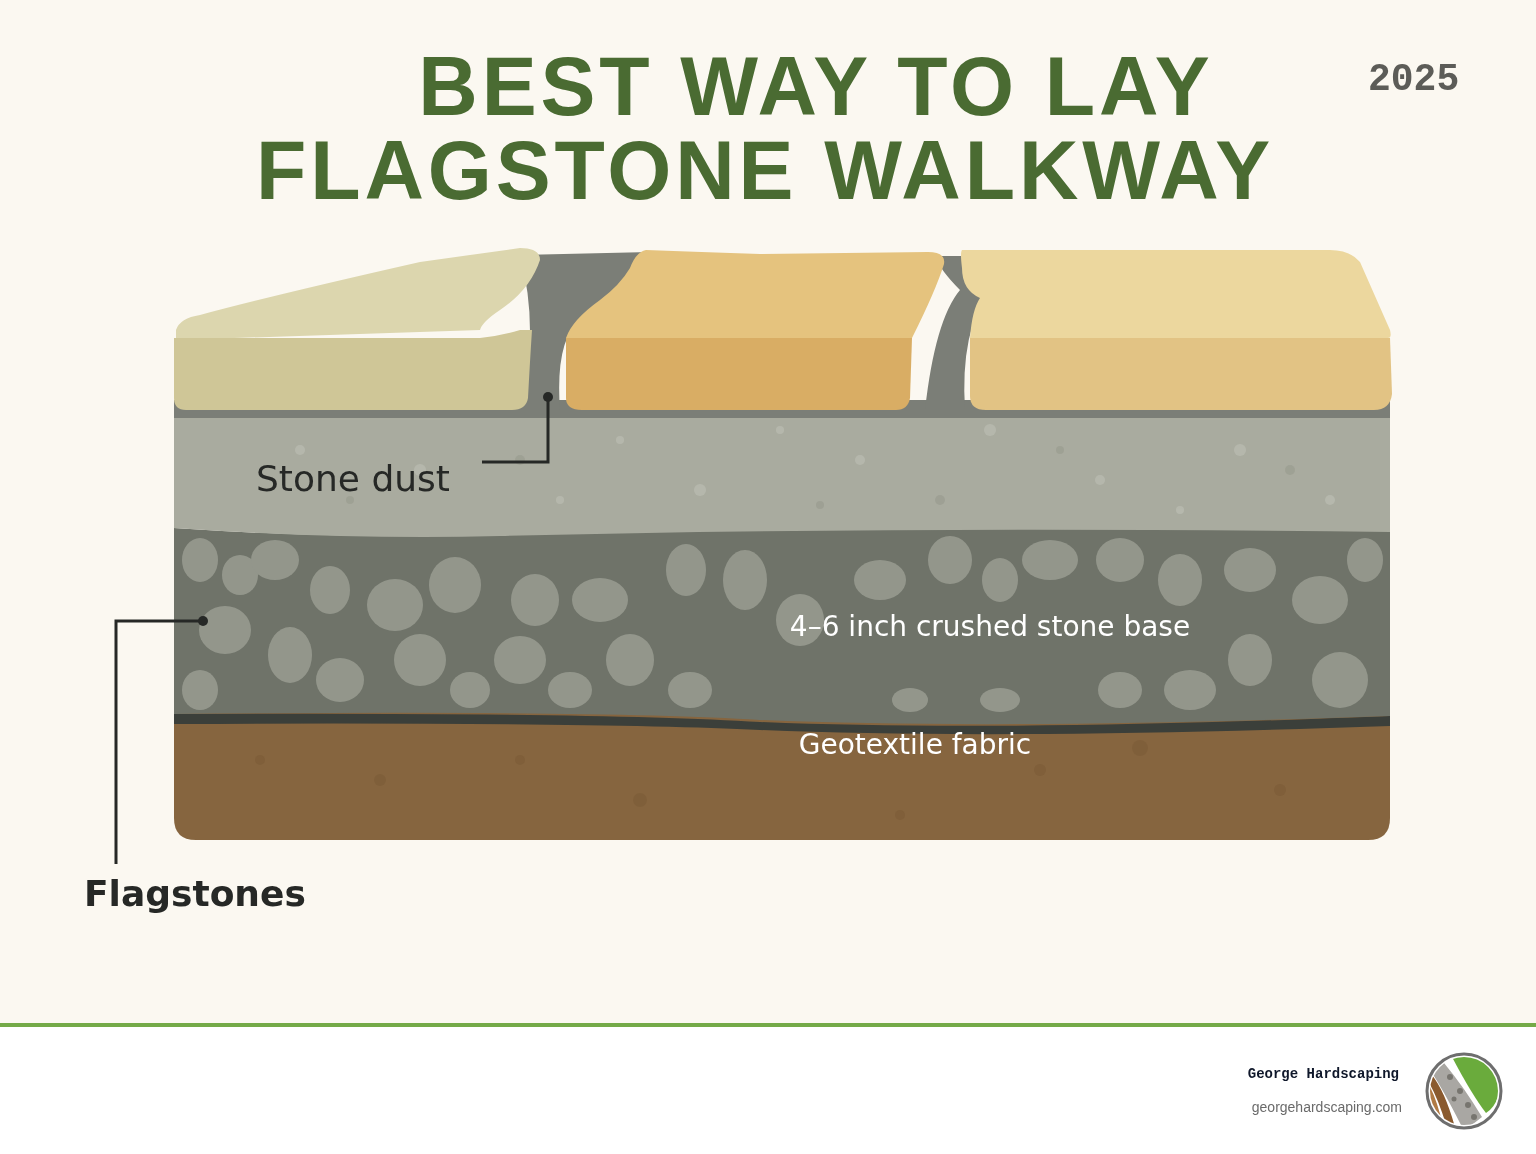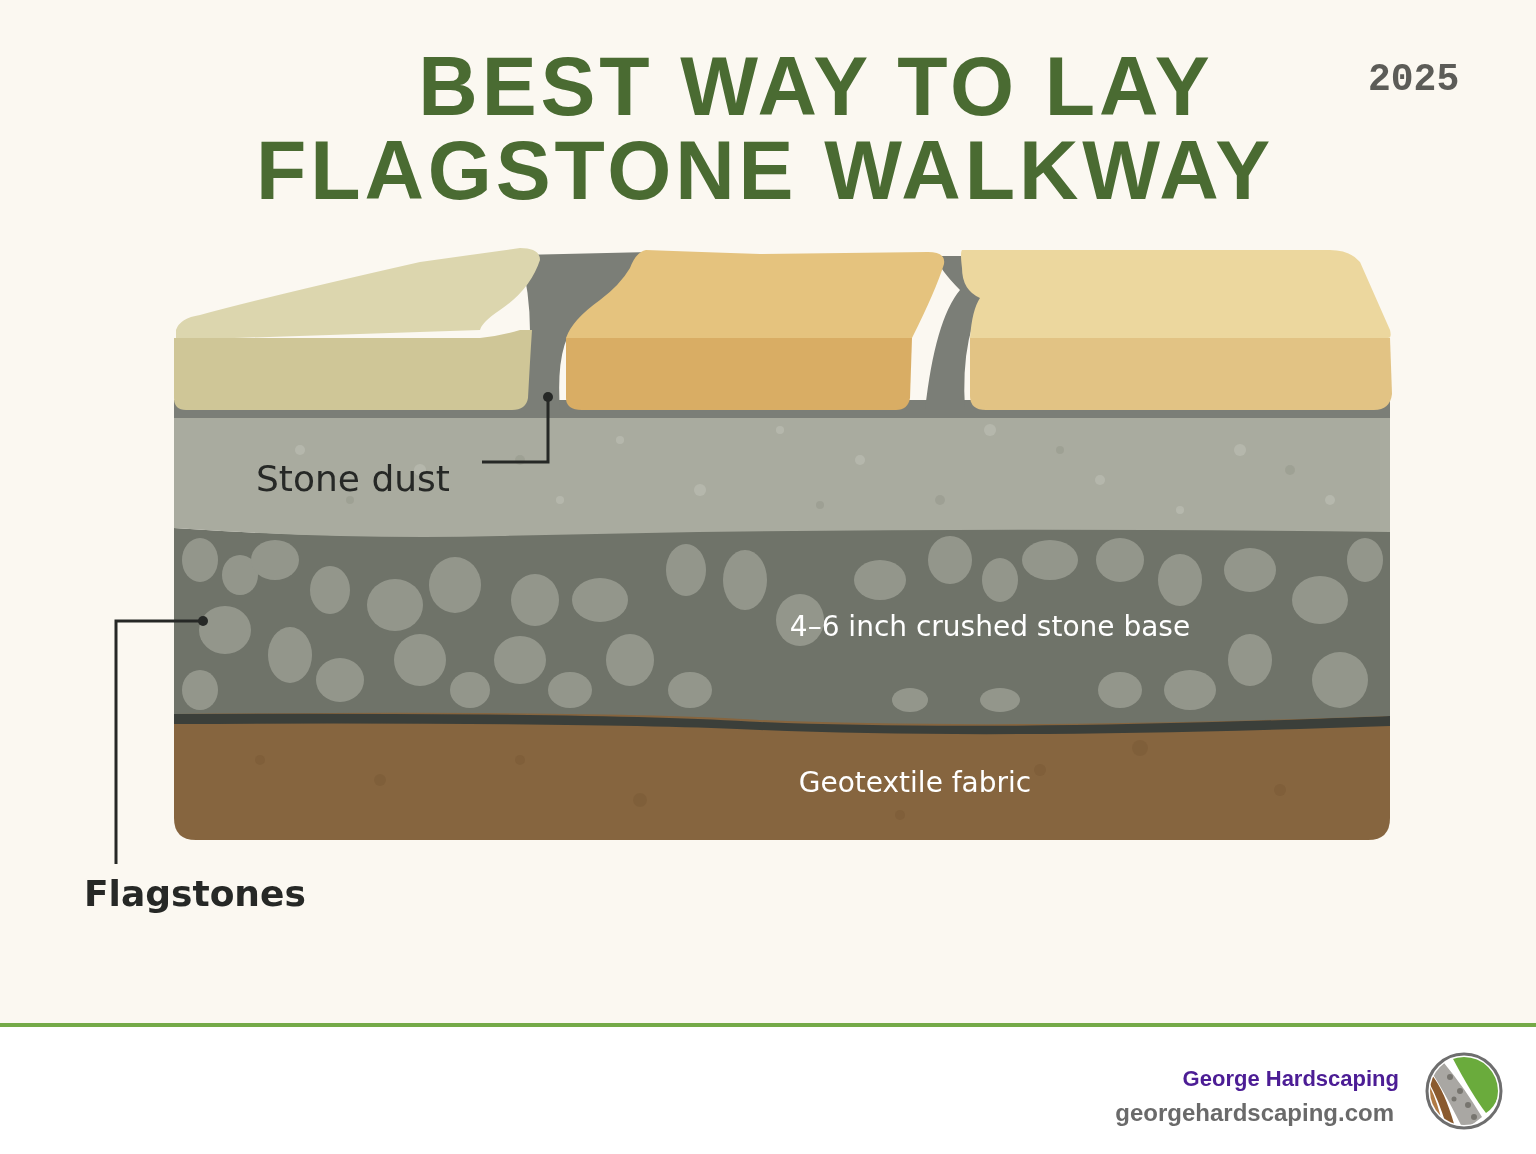--- a/index.html
+++ b/index.html
@@ -21,26 +21,26 @@
   .label {
     position:absolute; font-family:"DejaVu Sans", sans-serif; line-height:1.2;
   }
   .lbl-dark { color:#262826; font-size:36px; }
   .lbl-light { color:#ffffff; font-size:28px; text-align:center; }
   .footer {
     position:absolute; left:0; top:1023px; width:1536px; height:131px; background:#ffffff;
     border-top:4px solid #74aa48;
   }
   .brand-name {
-    position:absolute; right:137px; top:1066px; font-family:Liberation Sans, sans-serif;
-    font-weight:bold; font-size:22px; color:#4c1d95; text-align:right;
+    position:absolute; right:137px; top:1066px; font-family:Liberation Mono, monospace;
+    font-weight:bold; font-size:14px; color:#0f172a; text-align:right;
   }
   .brand-url {
-    position:absolute; right:142px; top:1099px; font-family:"Liberation Sans", sans-serif;
-    font-size:24px; color:#6a6a6a; text-align:right;font-weight:bold;
+    position:absolute; right:134px; top:1099px; font-family:"Liberation Sans", sans-serif;
+    font-size:14px; color:#6a6a6a; text-align:right;
   }
   .logo { position:absolute; left:1424px; top:1051px; width:80px; height:80px; }
 </style>
 </head>
 <body>
 
 <div class="title l1">BEST WAY TO LAY</div>
 <div class="title l2">FLAGSTONE WALKWAY</div>
 <div class="year">2025</div>
 
@@ -168,21 +168,21 @@
 </svg>
 
 <div class="label lbl-dark" style="left:256px; top:436px;margin-top:21px;">
   <div>Stone dust</div>
 </div>
 
 <div class="label lbl-light" style="left:660px; top:610px; width:660px;">
   <div>4–6 inch crushed stone base</div>
 </div>
 
-<div class="label lbl-light" style="left:700px; top:766px; width:430px;">Geotextile fabric</div>
+<div class="label lbl-light" style="left:700px; top:728px; width:430px;">Geotextile fabric</div>
 
 <div class="label lbl-dark" style="left:84px; top:872px;font-weight:bold;">Flagstones</div>
 
 <div class="footer"></div>
 <div class="brand-name">George Hardscaping</div>
 <div class="brand-url">georgehardscaping.com</div>
 
 <svg class="logo" viewBox="0 0 80 80">
   <defs>
       <clipPath id="lc">

